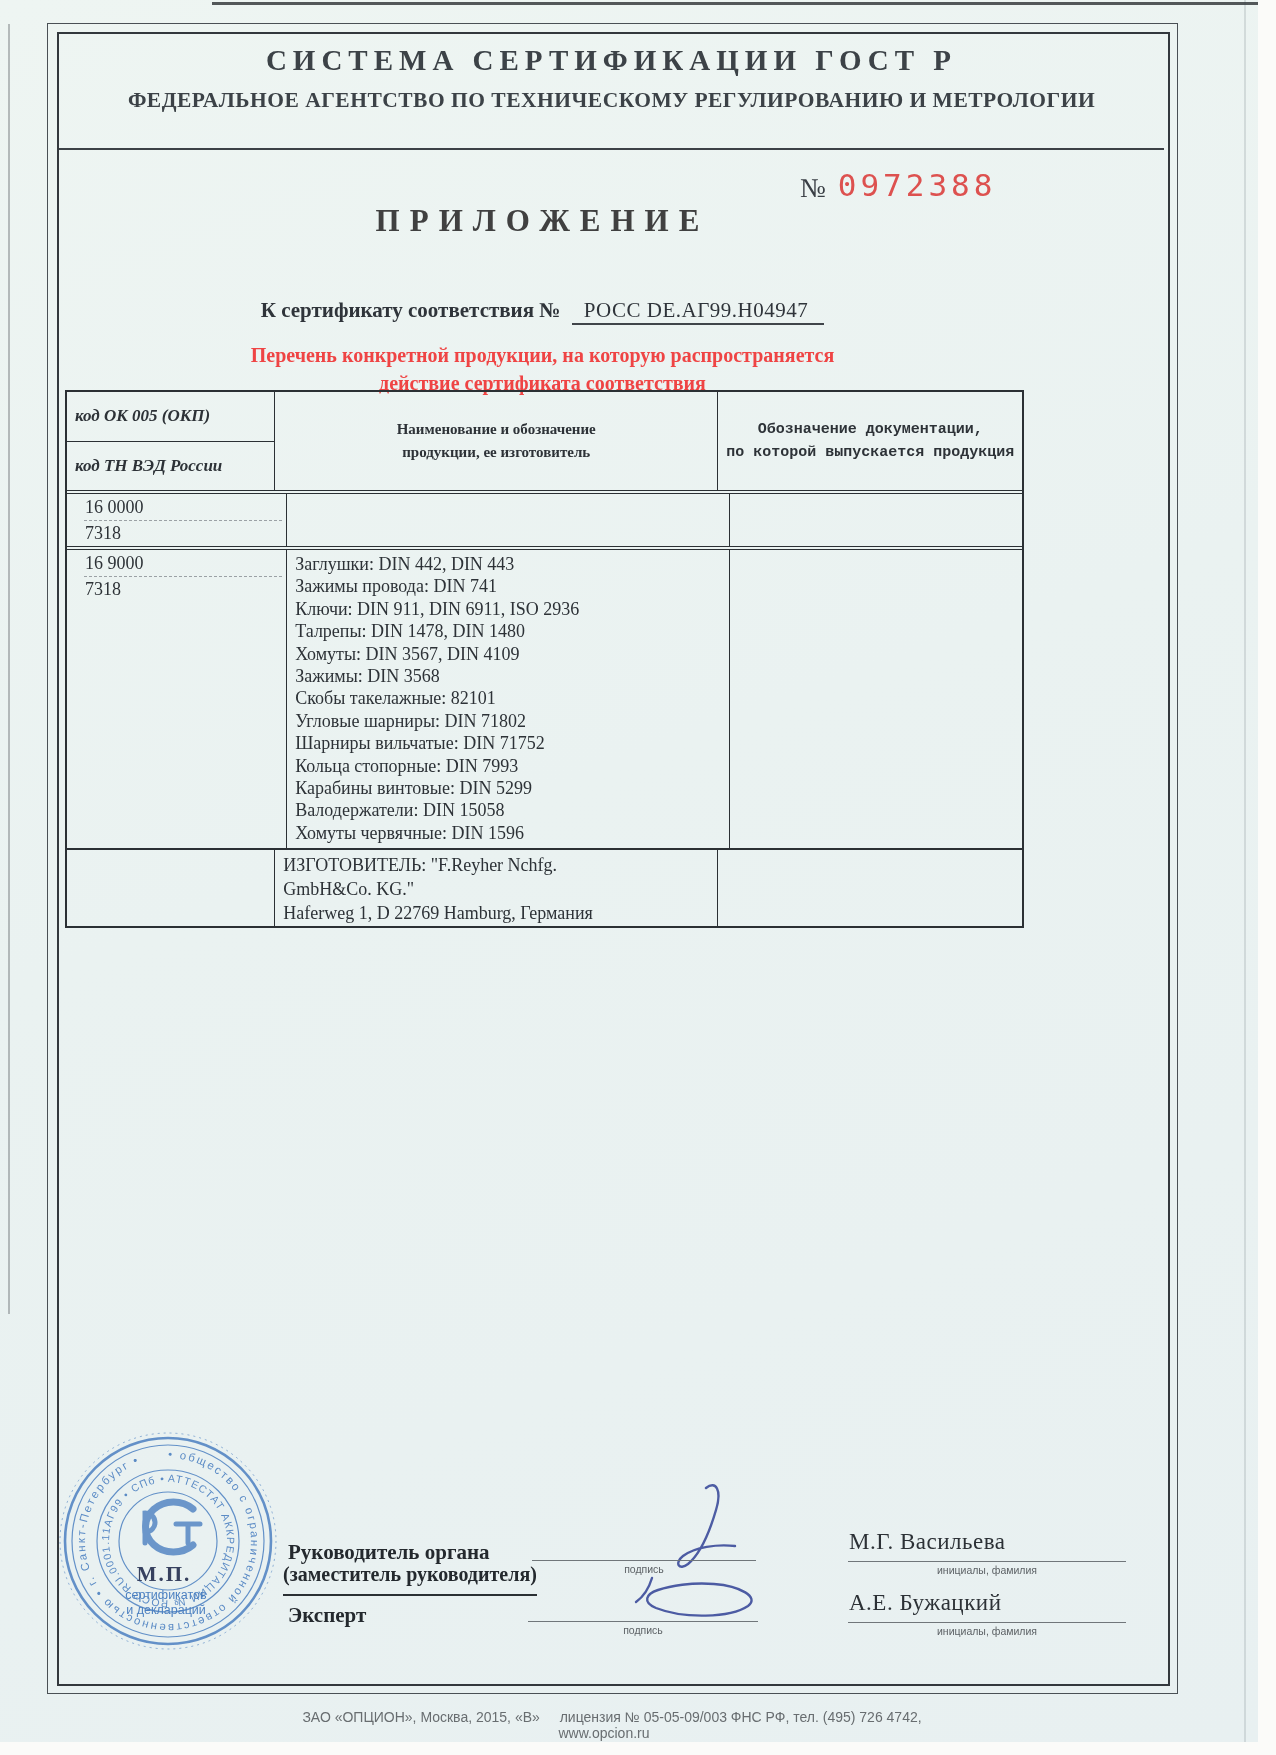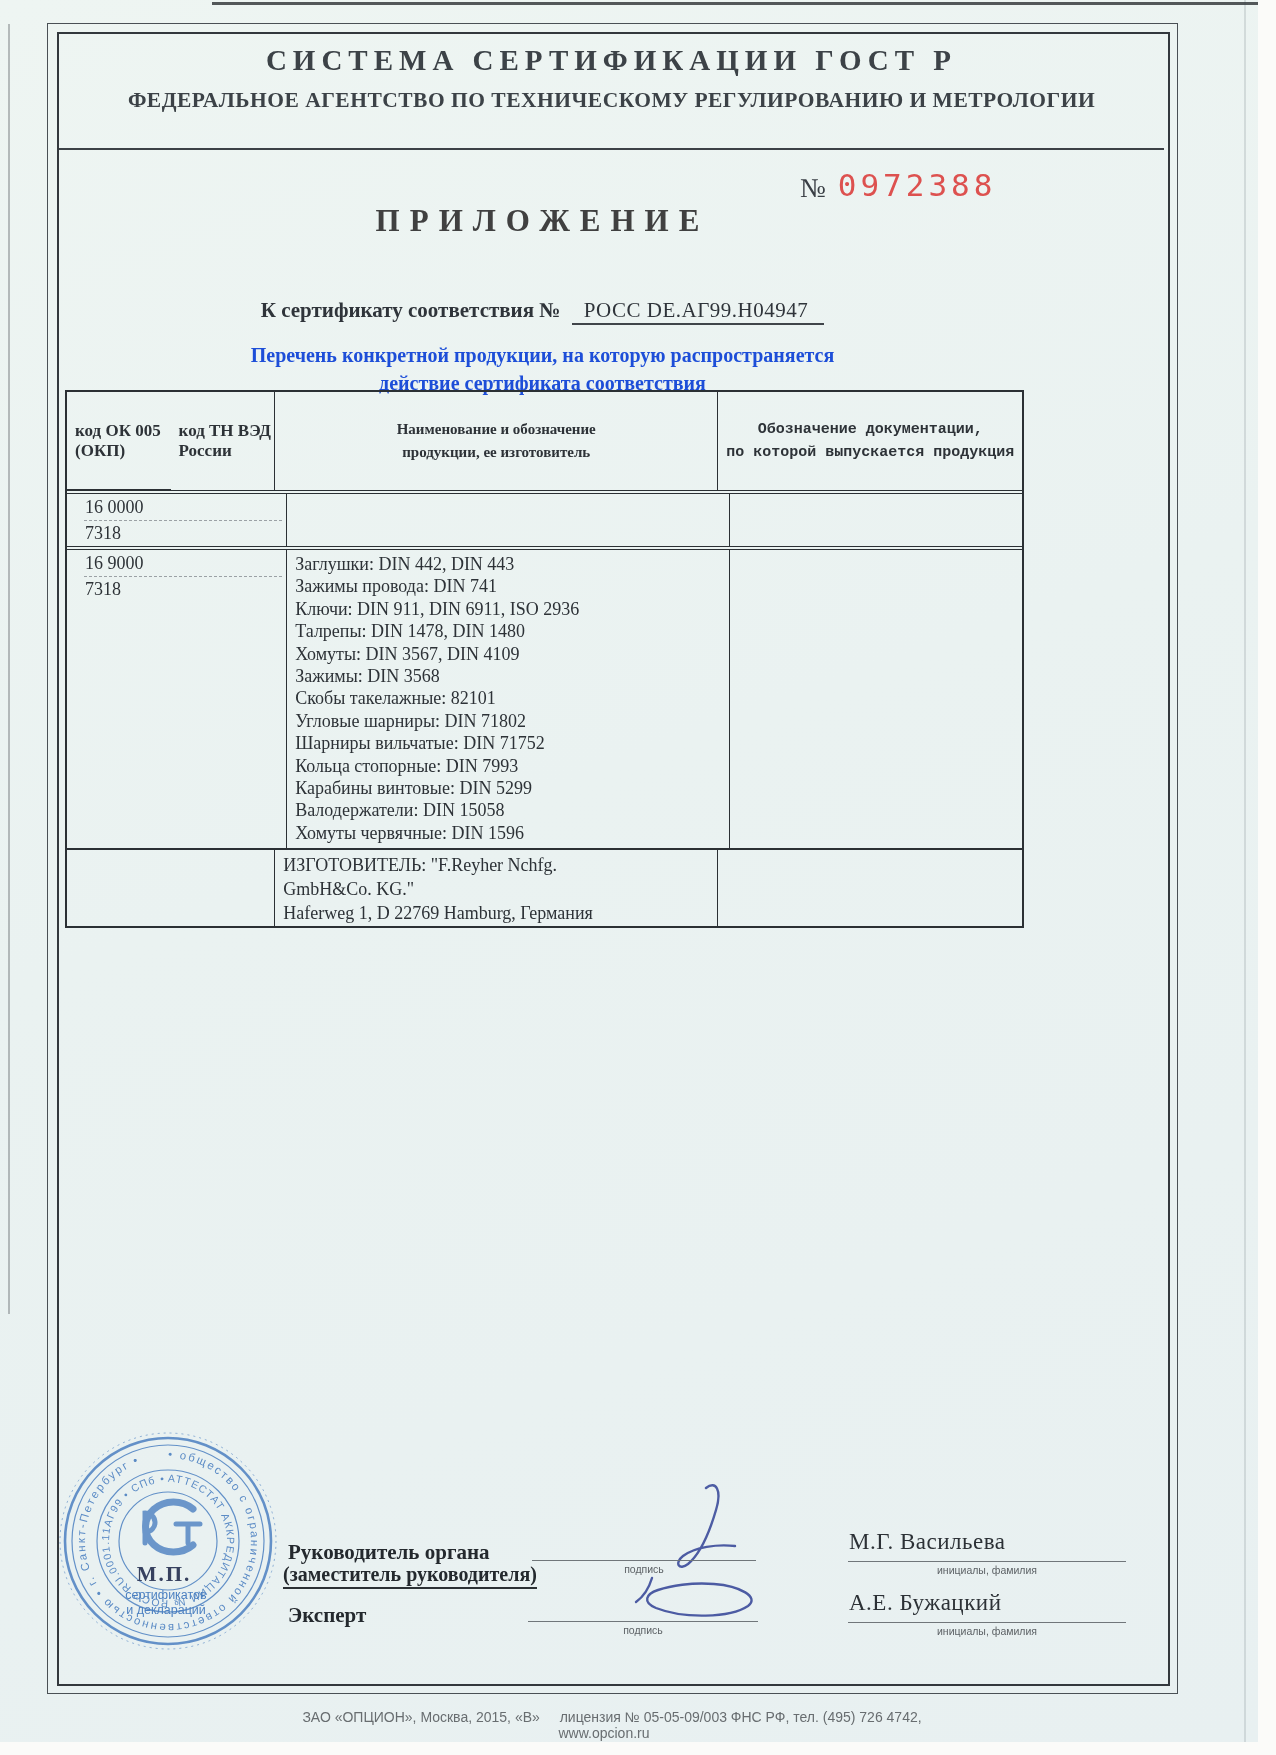--- a/index.html
+++ b/index.html
@@ -33,47 +33,47 @@
   }
 
   .doc-title{position:absolute;left:65px;top:203px;width:955px;text-align:center;
     font-size:31px;font-weight:bold;letter-spacing:10px;color:#404040;}
 
   .cert-line{position:absolute;left:65px;top:298px;width:955px;text-align:center;font-size:21px;color:#2f343a;}
   .cert-line .lbl{font-weight:bold;}
   .cert-line .val{border-bottom:2px solid #40454a;padding:0 16px 1px 12px;margin-left:6px;letter-spacing:.5px;margin-top:20px;}
 
   .doc-subtitle{position:absolute;left:65px;top:341px;width:955px;text-align:center;
-    font-size:20px;font-weight:bold;line-height:28px;color:#1d4ed8;}
+    font-size:20px;font-weight:bold;line-height:28px;color:#ef4444;}
 
   
   .cert-table{position:absolute;left:65px;top:390px;width:955px;border:2px solid #2b3034;}
   .trow{display:flex;align-items:stretch;}
   .c1{width:21.8%;border-right:1.5px solid #2b3034;box-sizing:border-box;}
   .c2{width:46.4%;border-right:1.5px solid #2b3034;box-sizing:border-box;}
   .c3{flex:1;box-sizing:border-box;font-family:Liberation Mono, monospace;}
   .thead{height:98px;border-bottom:4px double #2b3034;}
-  .thead .c1{display:flex;flex-direction:row;}
+  .thead .c1{display:flex;flex-direction:column;font-style:italic;}
   .h-c1-top,.h-c1-bot{flex:1;display:flex;align-items:center;padding-left:8px;font-size:17px;font-weight:bold;}
   .h-c1-top{border-bottom:1.5px solid #2b3034;}
   .h-center{display:flex;flex-direction:column;justify-content:center;text-align:center;
     font-size:15px;font-weight:bold;line-height:23px;}
   .trow1{height:52px;border-bottom:4px double #2b3034;}
   .trow2{border-bottom:2px solid #2b3034;}
   .trow3{height:76px;}
   .codes{padding:2px 4px 0 6px;font-size:18px;line-height:23px;margin-left:12px;}
   .code-dash{border-top:1.5px dashed #9ba1a5;margin:1px 0 1px -1px;}
   .prod-list{padding:3px 6px 4px 8px;font-size:18px;line-height:22.4px;}
   .prod-list div{white-space:nowrap;}
   .man-block{padding:3px 6px 0 8px;font-size:18px;line-height:24px;}
 
   
   .role1{position:absolute;left:288px;top:1540px;font-size:21px;font-weight:bold;color:#24292e;}
   .role1b{position:absolute;left:283px;top:1563px;font-size:20px;font-weight:bold;color:#24292e;
-    border-bottom:2.5px solid #2b3034;padding-bottom:1px;}
+    border-bottom:2.5px solid #2b3034;padding-bottom:8px;}
   .role2{position:absolute;left:288px;top:1603px;font-size:21px;font-weight:bold;color:#24292e;}
   .sig-line{position:absolute;border-top:1.5px solid #70767a;height:0;}
   .small-cap{position:absolute;text-align:center;font-family:"Liberation Sans","DejaVu Sans",sans-serif;
     font-size:10.5px;color:#5d6266;}
   .sig-name{position:absolute;font-size:23px;color:#2c3136;letter-spacing:.5px;}
 
   .doc-footer{position:absolute;left:258px;top:1709px;width:700px;text-align:center;
     font-family:"Liberation Sans","DejaVu Sans",sans-serif;font-size:14px;color:#686d70;}
   .doc-footer span{margin:0 8px;}
 

